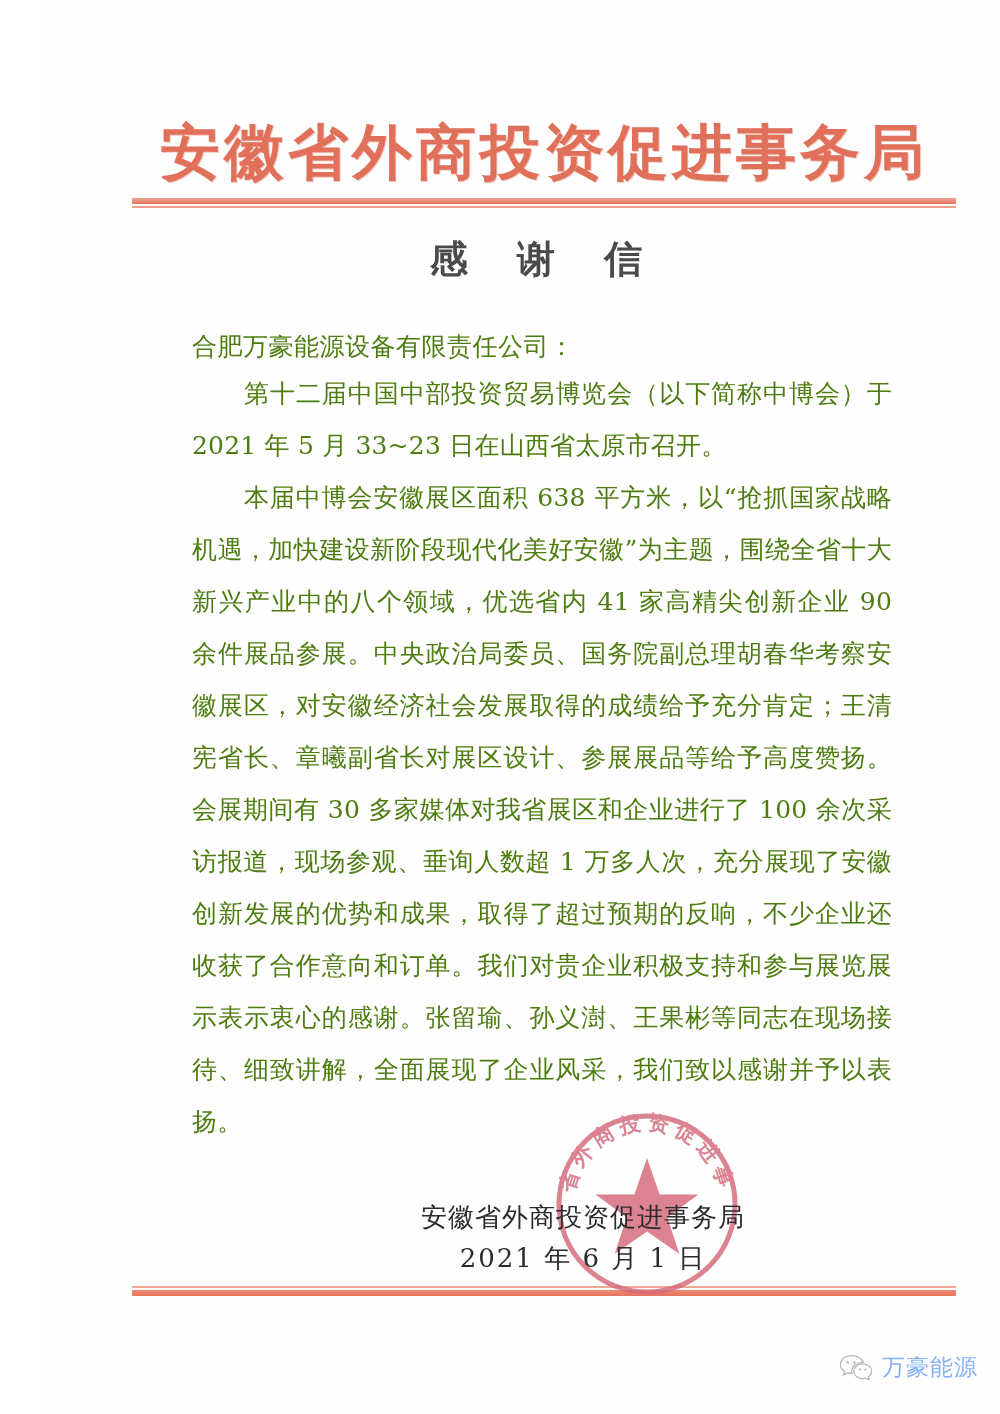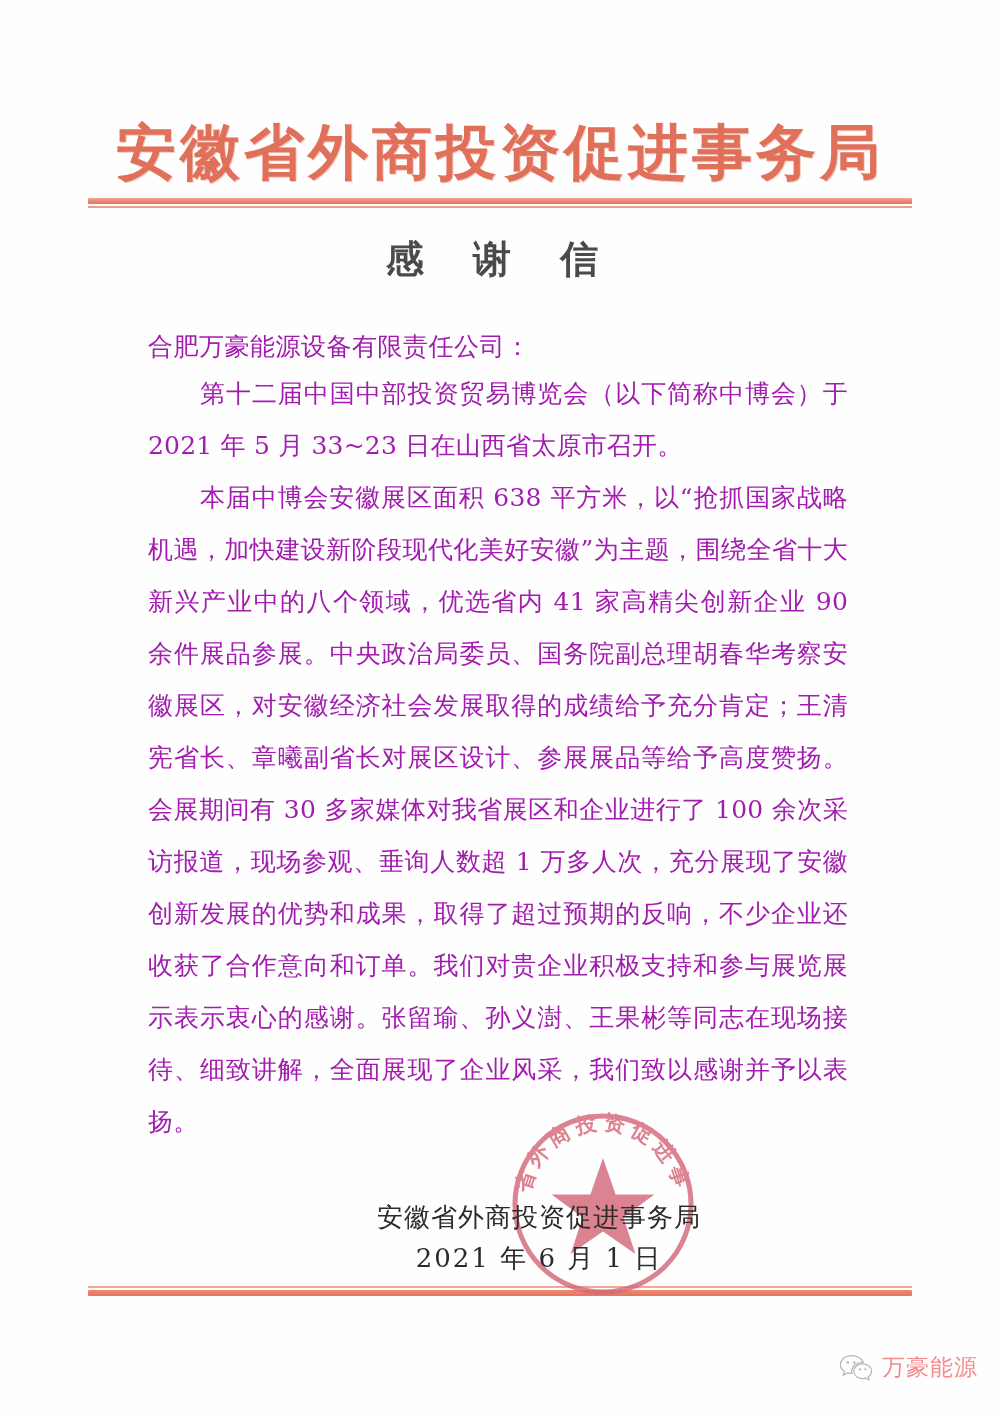--- a/index.html
+++ b/index.html
@@ -13,20 +13,21 @@
     position: relative;
     overflow: hidden;
     font-family: "DejaVu Serif", "Liberation Serif", serif;
     -webkit-font-smoothing: antialiased;
   }
 
   #page {
     position: absolute;
     inset: 0;
     background: #fefefe;
+    margin-left: 44px;
   }
 
   
   .letterhead {
     position: absolute;
     top: 118px;
     left: 0;
     width: 1000px;
     text-align: center;
   }
@@ -72,21 +73,21 @@
     color: #4a4a4a;
     font-family: "DejaVu Serif", "Liberation Serif", serif;
   }
 
   
   .body-block {
     position: absolute;
     top: 328px;
     left: 148px;
     width: 700px;
-    color: #a21caf;
+    color: #4d7c0f;
   }
   .salutation {
     font-size: 25px;
     line-height: 38px;
     letter-spacing: 0.5px;
     margin-bottom: 2px;
   }
   .para {
     font-size: 25px;
     line-height: 52px;
@@ -158,21 +159,21 @@
     position: absolute;
     right: 22px;
     top: 1352px;
     display: flex;
     align-items: center;
     gap: 9px;
     opacity: 0.62;
   }
   .watermark .wm-text {
     font-size: 23px;
-    color: #ef4444;
+    color: #3b82f6;
     letter-spacing: 1px;
     font-family: "DejaVu Sans", "Liberation Sans", sans-serif;
   }
   .wechat-icon { display: block; }
 </style>
 </head>
 <body>
 
 <div id="page">
 

